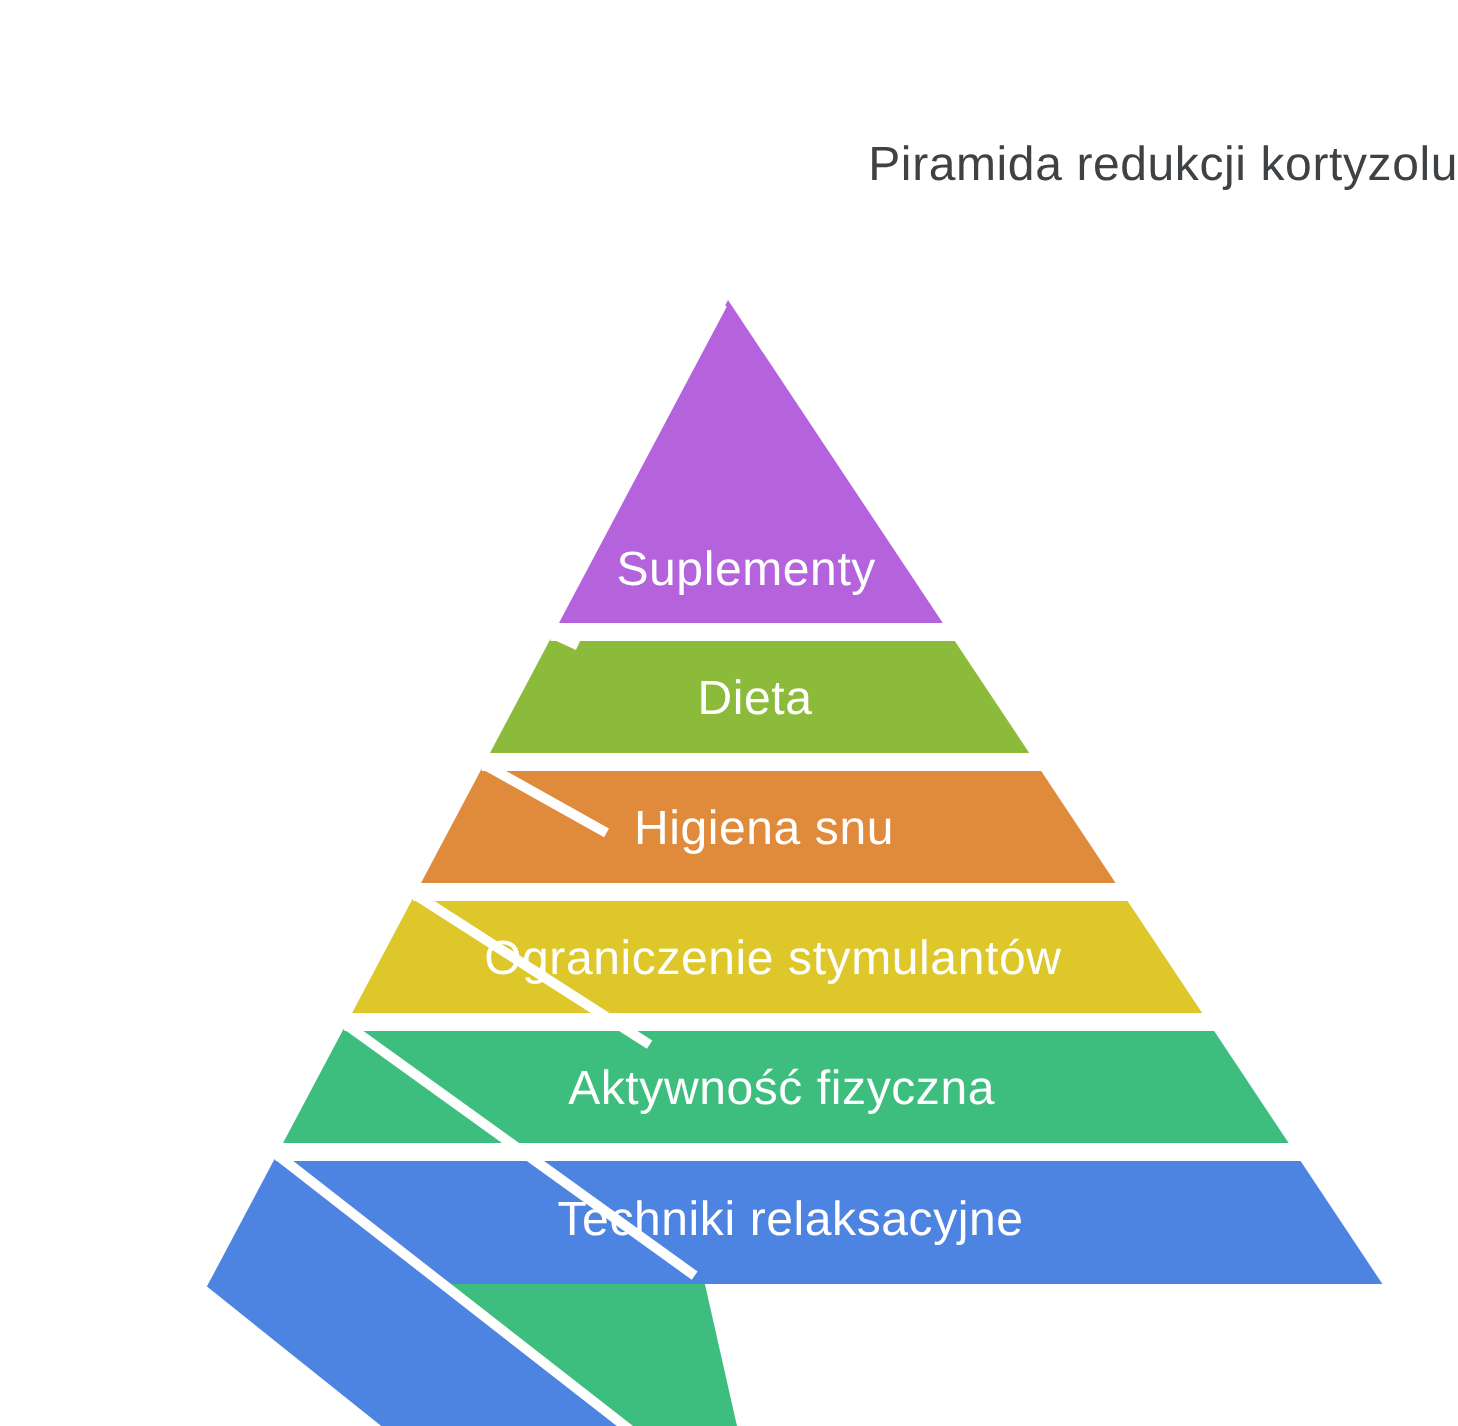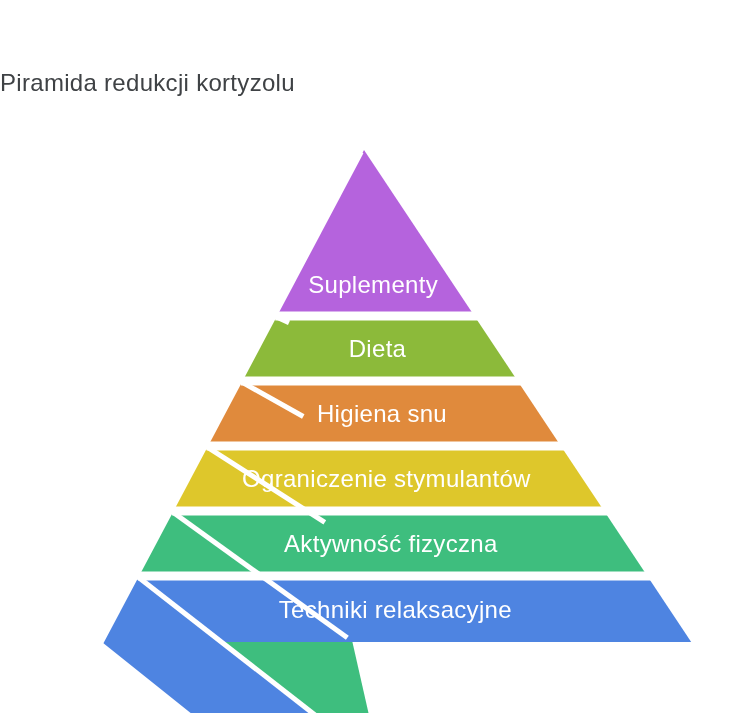--- a/index.html
+++ b/index.html
@@ -13,21 +13,21 @@
     height: 713px;
     background: #ffffff;
     overflow: hidden;
     font-family: "Liberation Sans", "DejaVu Sans", sans-serif;
   }
   #chart-title {
     position: absolute;
     top: 69px;
     left: 0;
     width: 100%;
-    text-align: left;
+    text-align: right;
     font-size: 24px;
     font-weight: 400;
     letter-spacing: 0.3px;
     color: #3f4245;
   }
   #pyramid-svg {
     position: absolute;
     top: 0;
     left: 0;
   }

